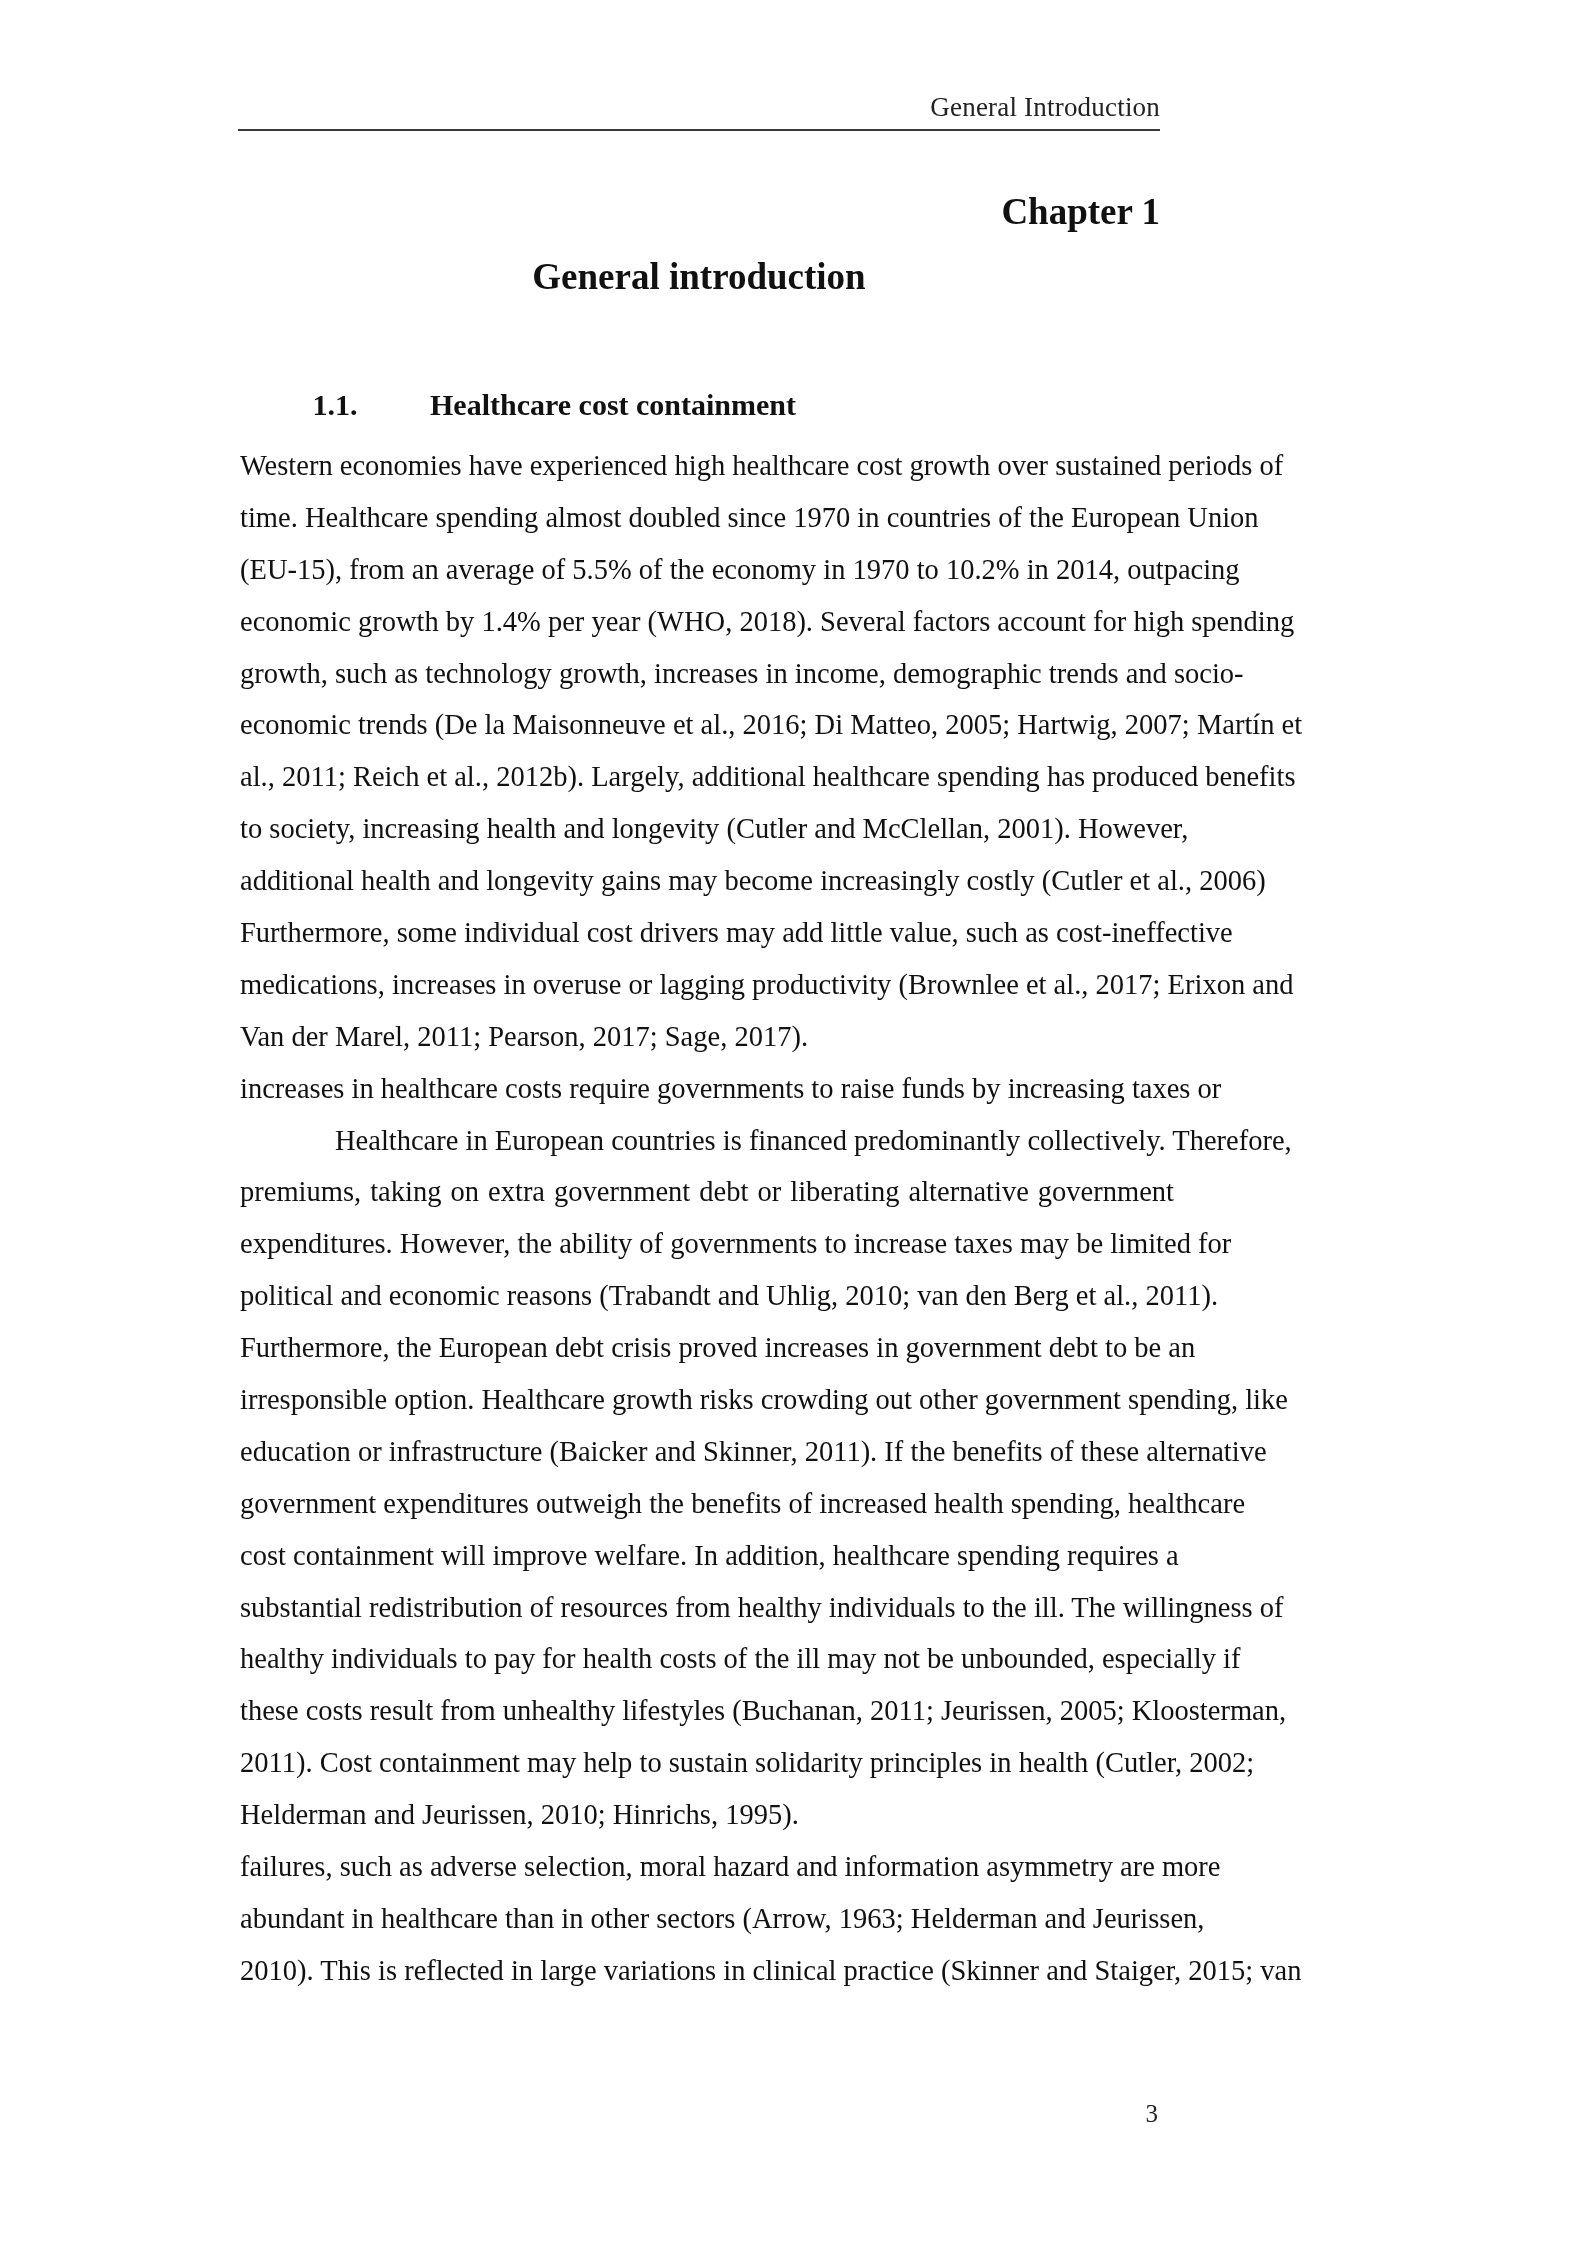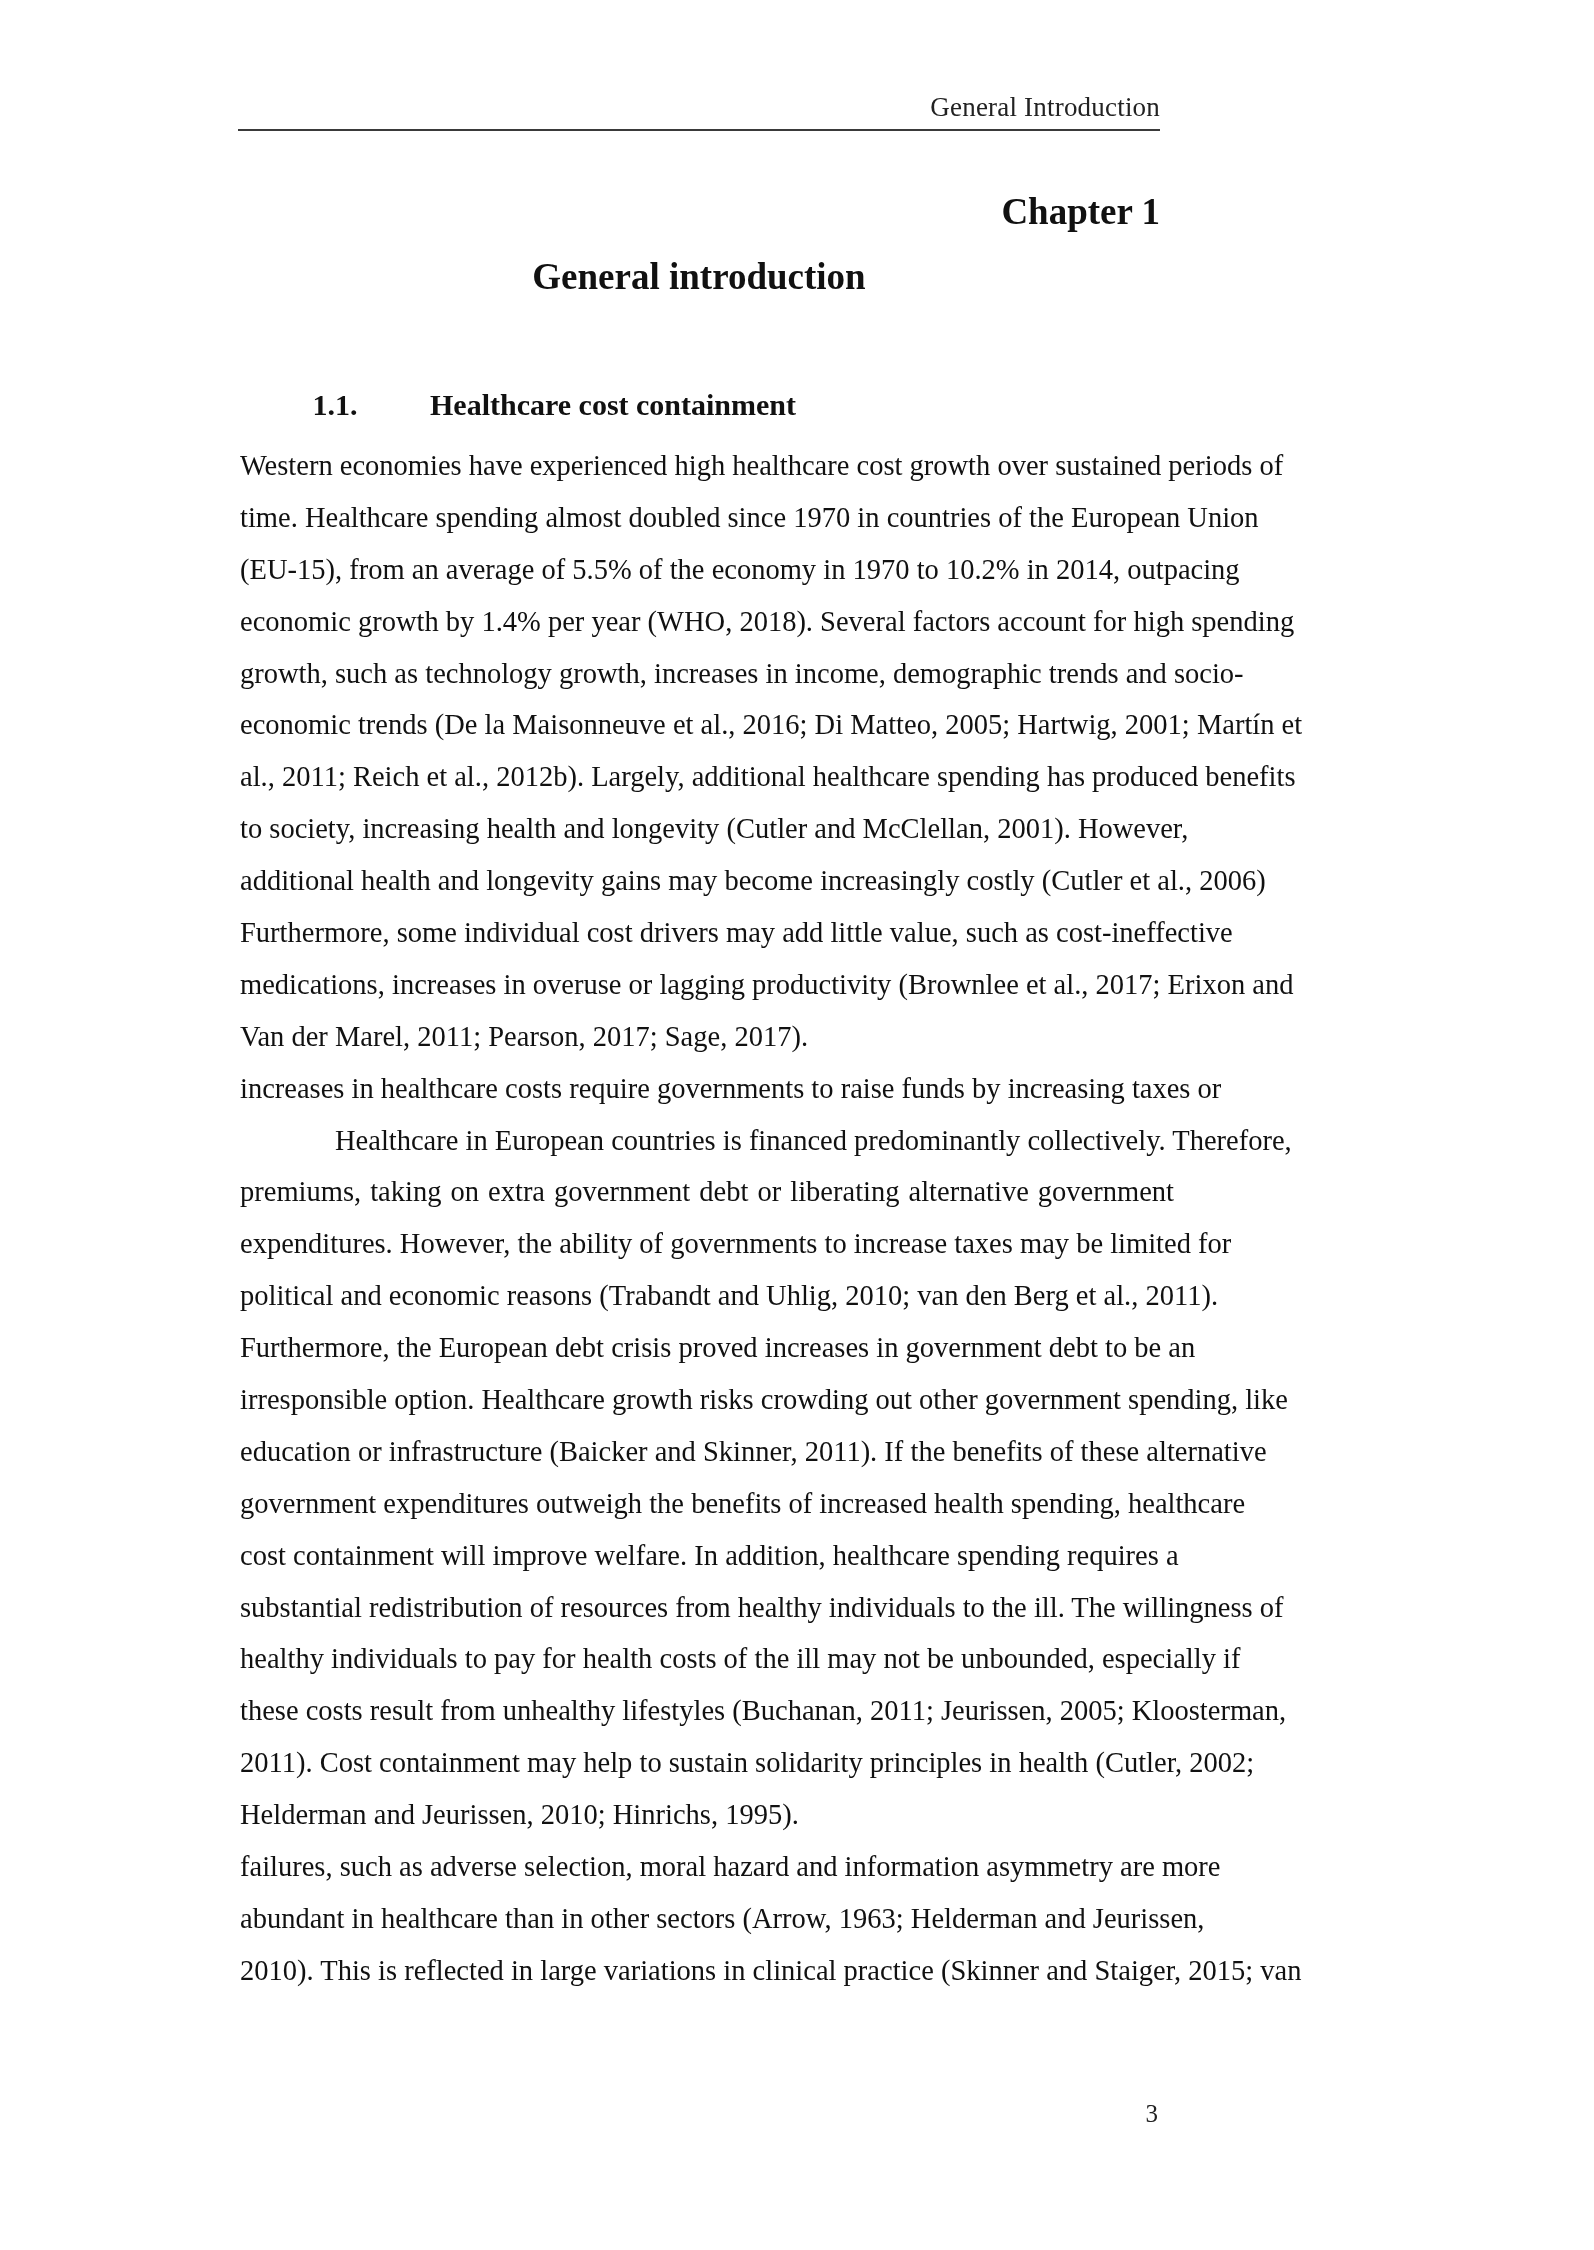--- a/index.html
+++ b/index.html
@@ -39,21 +39,21 @@
     <span>Healthcare cost containment</span>
   </div>
 
   <div class="body-text" id="body-text">
       <div>
         <div class="line">Western economies have experienced high healthcare cost growth over sustained periods of</div>
         <div class="line">time. Healthcare spending almost doubled since 1970 in countries of the European Union</div>
         <div class="line">(EU-15), from an average of 5.5% of the economy in 1970 to 10.2% in 2014, outpacing</div>
         <div class="line">economic growth by 1.4% per year (WHO, 2018). Several factors account for high spending</div>
         <div class="line">growth, such as technology growth, increases in income, demographic trends and socio-</div>
-        <div class="line">economic trends (De la Maisonneuve et al., 2016; Di Matteo, 2005; Hartwig, 2001; Martín et</div>
+        <div class="line">economic trends (De la Maisonneuve et al., 2016; Di Matteo, 2005; Hartwig, 2007; Martín et</div>
         <div class="line">al., 2011; Reich et al., 2012b). Largely, additional healthcare spending has produced benefits</div>
         <div class="line">to society, increasing health and longevity (Cutler and McClellan, 2001). However,</div>
         <div class="line">additional health and longevity gains may become increasingly costly (Cutler et al., 2006)</div>
         <div class="line">Furthermore, some individual cost drivers may add little value, such as cost-ineffective</div>
         <div class="line">medications, increases in overuse or lagging productivity (Brownlee et al., 2017; Erixon and</div>
         <div class="line last">Van der Marel, 2011; Pearson, 2017; Sage, 2017).</div>
       </div>
       <div>
         <div class="line">increases in healthcare costs require governments to raise funds by increasing taxes or</div>
         <div class="line indent">Healthcare in European countries is financed predominantly collectively. Therefore,</div>

